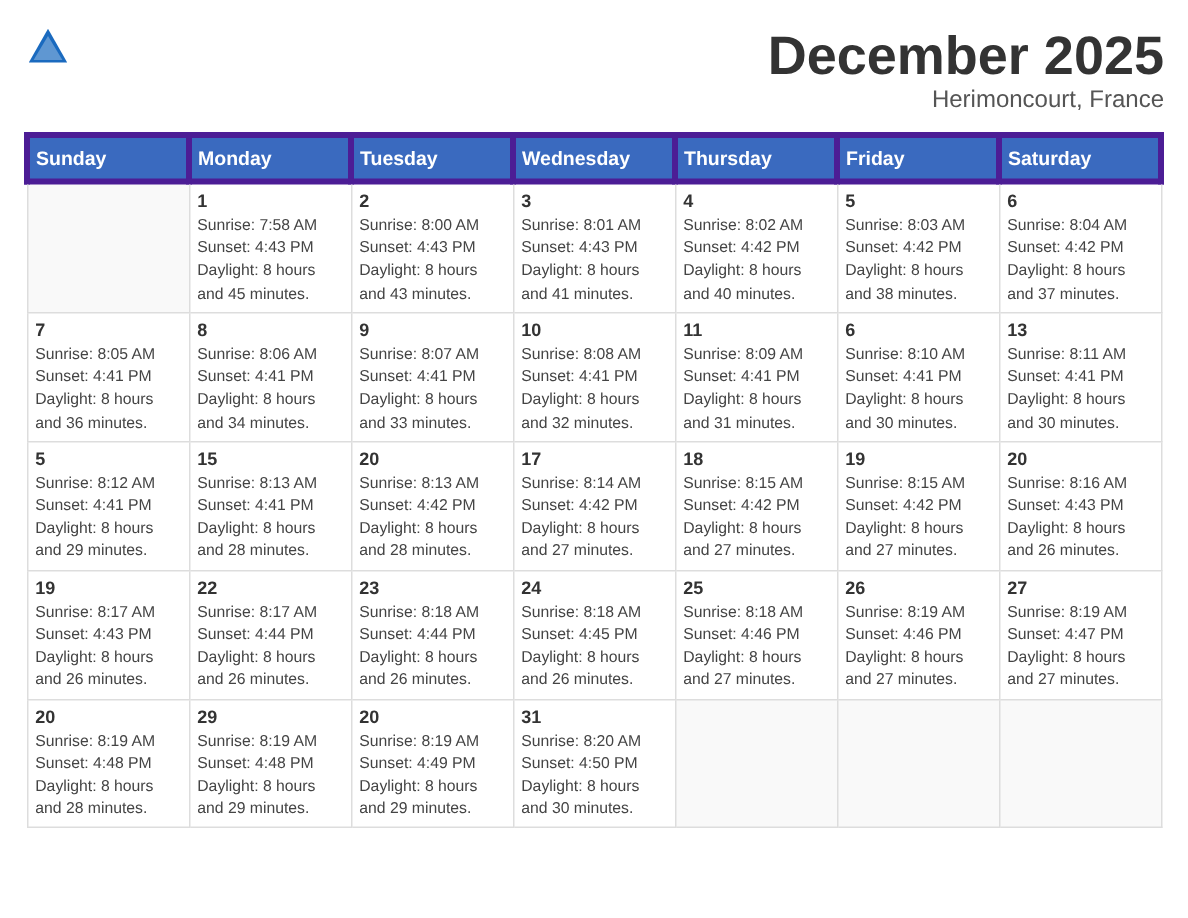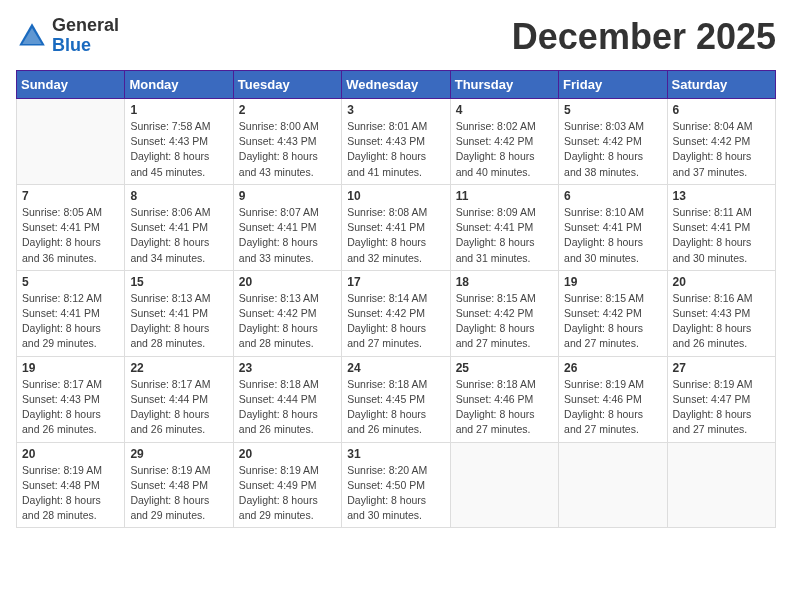--- a/index.html
+++ b/index.html
@@ -49,21 +49,21 @@
       width: 100%;
       border-collapse: collapse;
       border: 1px solid #ccc;
     }
     .calendar th {
       background: #3a6abf;
       color: #fff;
       font-size: 13px;
       padding: 6px 4px;
       text-align: left;
-      border: 1px solid #4c1d95;
+      border: 4px solid #4c1d95;
     }
     .calendar td {
       vertical-align: top;
       border: 1px solid #ddd;
       padding: 4px 5px;
       font-size: 10.5px;
       color: #333;
       width: 108px;
       min-height: 80px;
     }
@@ -82,27 +82,24 @@
   </style>
 </head>
 <body>
 
 <div class="header">
   <div class="logo">
     <svg class="logo-icon" viewBox="0 0 40 40">
       <polygon points="20,4 36,32 4,32" fill="#1a6abf"></polygon>
       <polygon points="20,10 32,30 8,30" fill="#fff" opacity="0.3"></polygon>
     </svg>
-    <div class="logo-text">
-      <div class="logo-general">General</div>
-      <div class="logo-blue">Blue</div>
-    </div>
   </div>
   <div class="title-block">
     <div class="month-title">December 2025</div>
+    <div class="location">Herimoncourt, France</div>
   </div>
 </div>
 
 <table class="calendar">
   <thead>
     <tr>
     <th>Sunday</th>
         <th>Monday</th>
         <th>Tuesday</th>
         <th>Wednesday</th>

